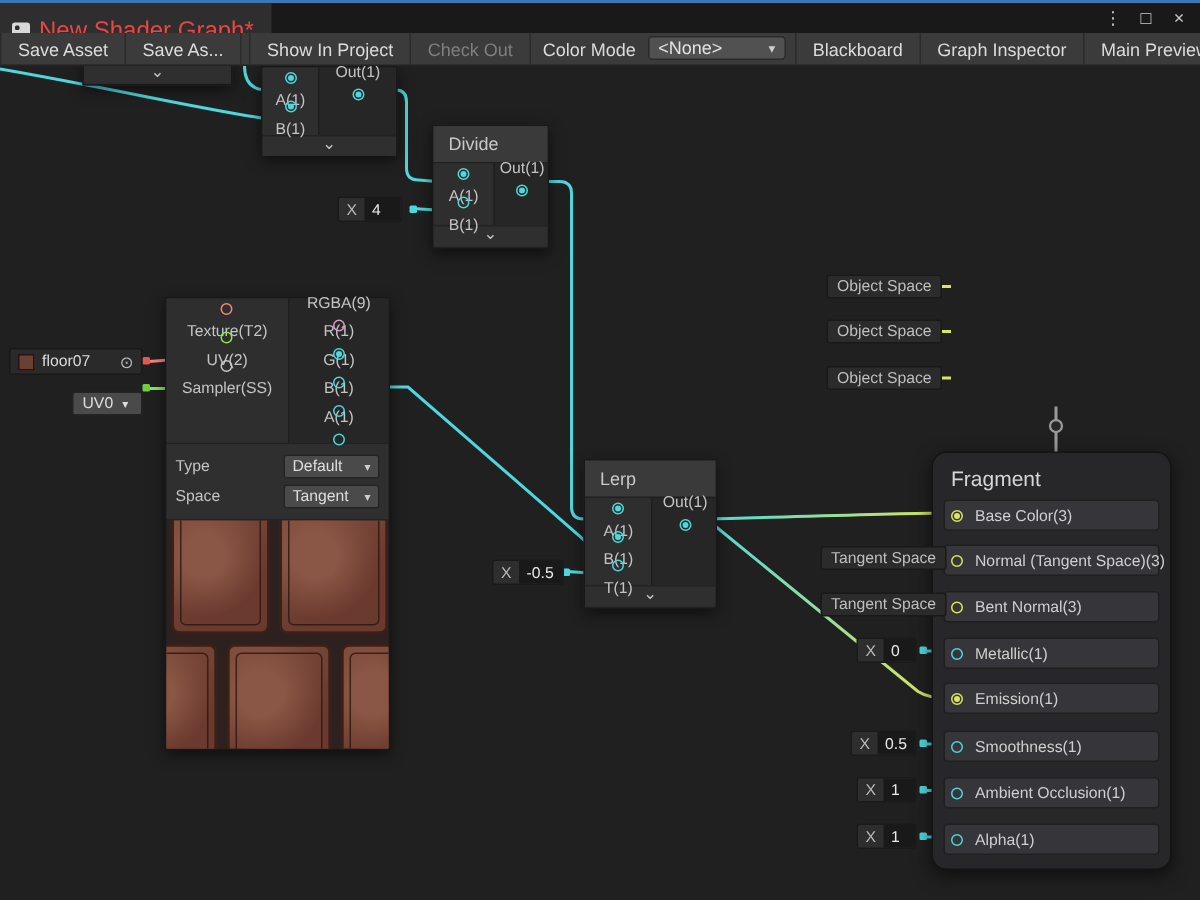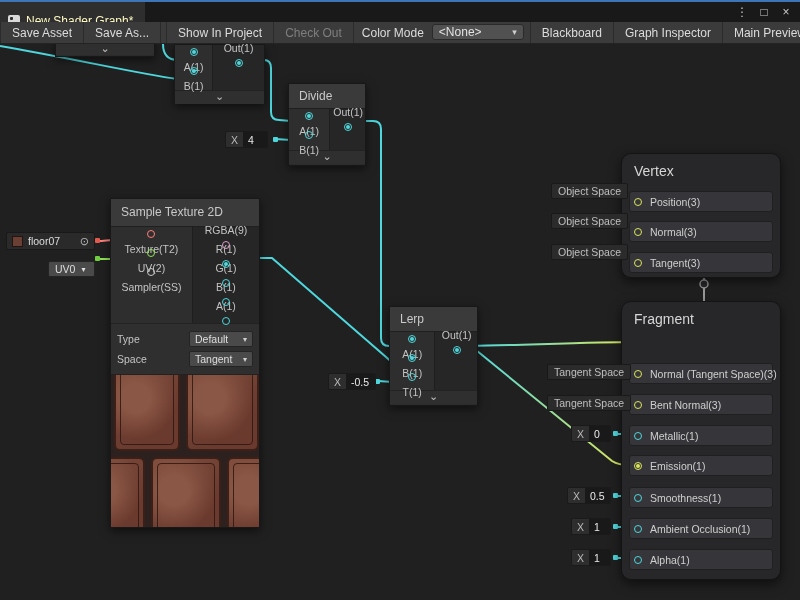--- a/index.html
+++ b/index.html
@@ -5,21 +5,21 @@
   * { margin:0; padding:0; box-sizing:border-box; }
   html,body { width:800px; height:600px; overflow:hidden; background:#202021;
     font-family:"Liberation Sans", sans-serif; -webkit-font-smoothing:antialiased; }
   .screen { position:relative; width:800px; height:600px; background:#202021; }
 
   
   .accent-line { position:absolute; top:0; left:0; right:0; height:2px; background:#3c76b8; }
   .tabbar { position:absolute; top:2px; left:0; right:0; height:20px; background:#191919;
     display:flex; align-items:stretch; }
   .tab { display:flex; align-items:center; gap:6px; background:#2e2e2e; padding:17px 12px 0 8px;
-    color:#fef9c3; font-size:12px; }
+    color:#ef4444; font-size:16px; }
   .sg-icon { width:12px; height:12px; border-radius:2px; background:#d9d9d9; position:relative; flex:0 0 auto; }
   .sg-icon::before { content:""; position:absolute; left:2px; top:2px; width:3px; height:3px; background:#2b2b2b; border-radius:1px; }
   .sg-icon::after { content:""; position:absolute; right:2px; bottom:2px; width:3px; height:3px; background:#2b2b2b; border-radius:1px; }
   .win-controls { margin-left:auto; display:flex; align-items:center; gap:6px; padding-right:6px; color:#c8c8c8; }
   .win-controls span { width:16px; text-align:center; font-size:12px; cursor:default; }
 
   .toolbar { position:absolute; top:22px; left:0; right:0; height:22px; background:#3b3b3b;
     border-bottom:1px solid #232323; display:flex; align-items:stretch; font-size:12px; color:#dcdcdc; }
   .tbtn { padding:0 11px; display:flex; align-items:center; border-right:1px solid #2b2b2b; white-space:nowrap; }
   .tbtn.first { border-left:1px solid #2b2b2b; }
@@ -235,21 +235,20 @@
         </div>
       </div>
       <div class="chevstrip">⌄</div>
     </div>
     <div class="vfield" style="left:225px; top:87px; width:43px;">
       <span class="x">X</span>
       <span class="val">4</span>
     </div>
 
     <div class="gnode" style="left:110px; top:154px; width:150px;">
-      <div class="ntitle" style="height:28px; line-height:27px;">Sample Texture 2D</div>
       <div class="nbody" style="height:96px;">
         <div class="col-in" style="width:82px;">
           <div class="prow">
               <span class="port pc-red"></span>
               <span>Texture(T2)</span>
             </div>
           <div class="prow">
               <span class="port pc-green"></span>
               <span>UV(2)</span>
             </div>
@@ -339,41 +338,30 @@
             </div>
         </div>
       </div>
       <div class="chevstrip">⌄</div>
     </div>
     <div class="vfield" style="left:328px; top:329px; width:48px;">
       <span class="x">X</span>
       <span class="val">-0.5</span>
     </div>
 
-    <div class="block" style="left:621px; top:109px; width:160px; height:125px;">
-      <div class="btitle">Vertex</div>
-      <div class="brow" style="top:37px;">
-          <span class="port pc-yellow"></span>
-          <span>Position(3)</span>
-        </div>
-      <div class="brow" style="top:67px;">
-          <span class="port pc-yellow"></span>
-          <span>Normal(3)</span>
-        </div>
-      <div class="brow" style="top:98px;">
-          <span class="port pc-yellow"></span>
-          <span>Tangent(3)</span>
-        </div>
-    </div>
     <div class="pill" style="left:551px; top:139px;">Object Space</div>
     <div class="pill" style="left:551px; top:169px;">Object Space</div>
     <div class="pill" style="left:551px; top:200px;">Object Space</div>
 
     <div class="block" style="left:621px; top:257px; width:160px; height:279px;">
       <div class="btitle">Fragment</div>
+      <div class="brow" style="top:31px;">
+          <span class="port connected pc-yellow"></span>
+          <span>Base Color(3)</span>
+        </div>
       <div class="brow" style="top:61px;">
           <span class="port pc-yellow"></span>
           <span>Normal (Tangent Space)(3)</span>
         </div>
       <div class="brow" style="top:92px;">
           <span class="port pc-yellow"></span>
           <span>Bent Normal(3)</span>
         </div>
       <div class="brow" style="top:123px;">
           <span class="port pc-cyan"></span>

